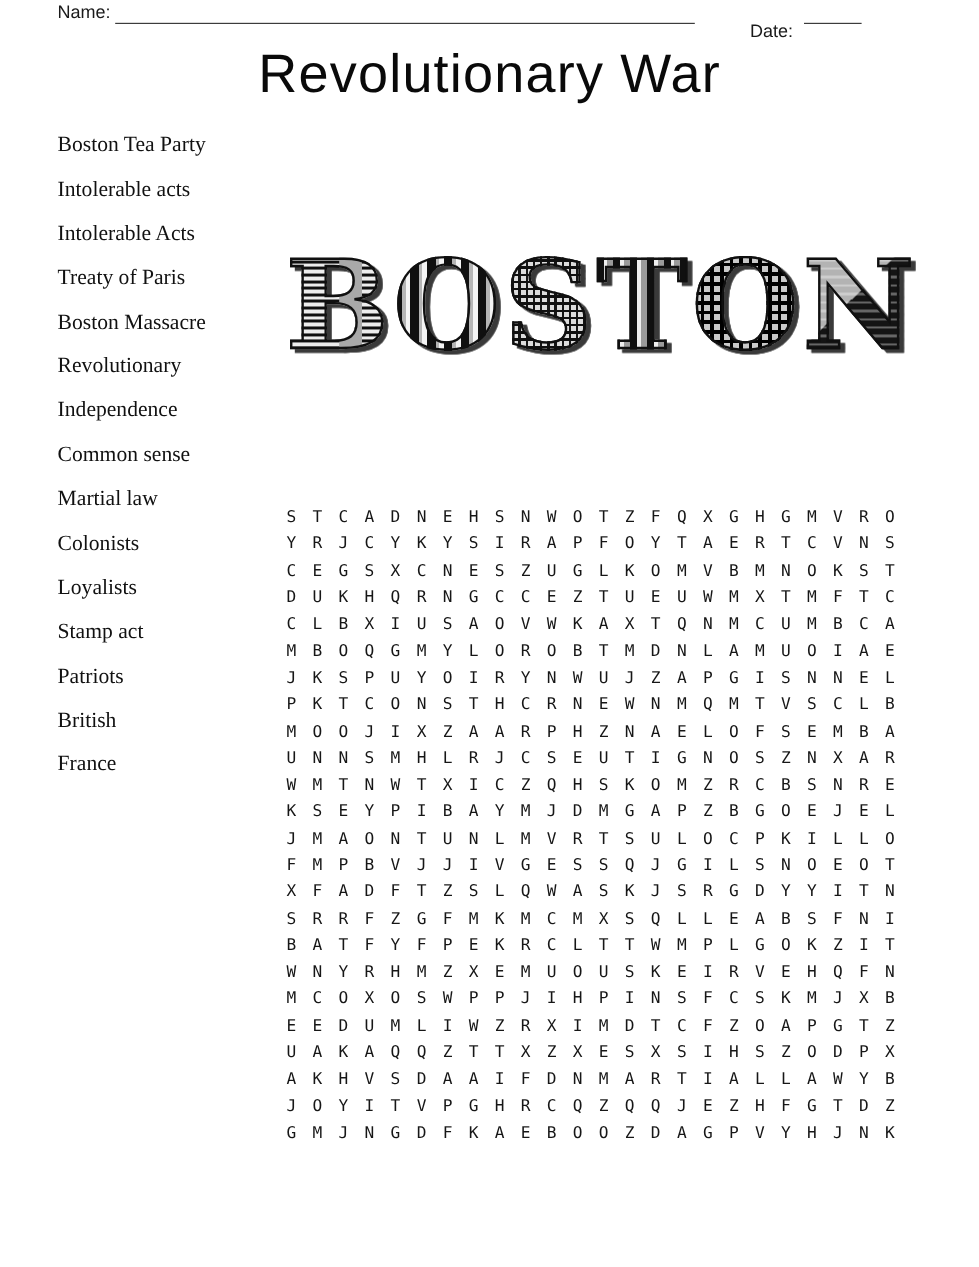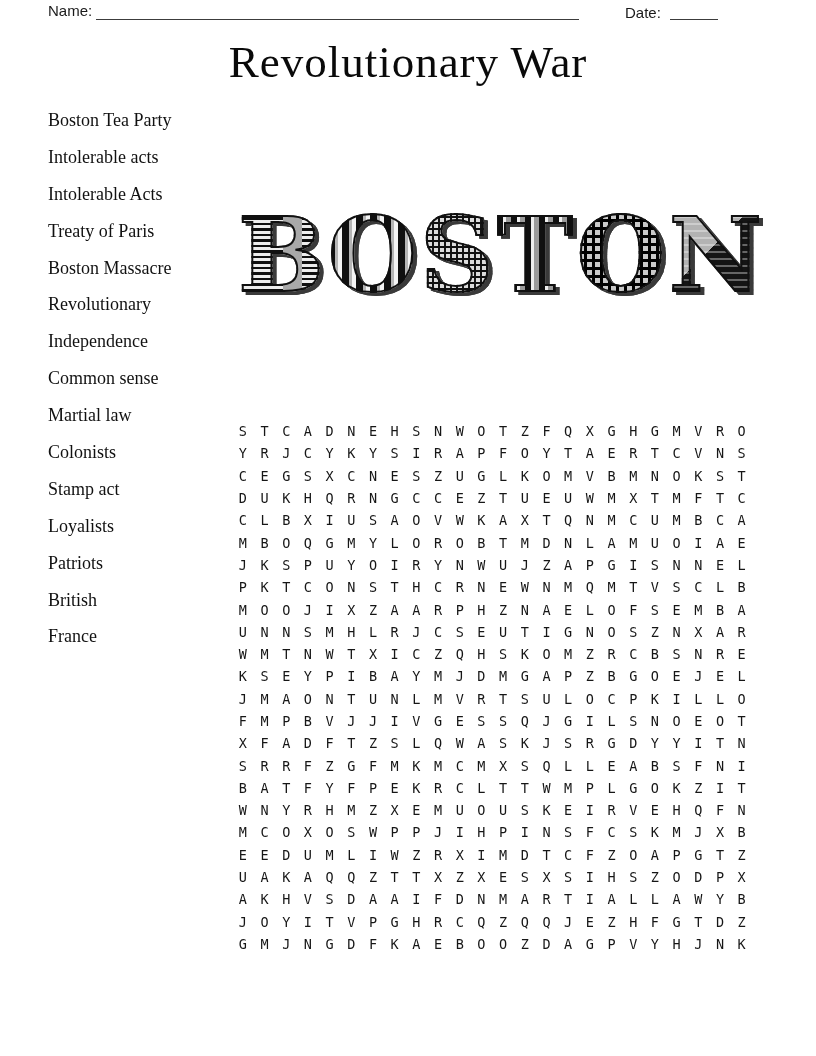--- a/index.html
+++ b/index.html
@@ -9,30 +9,30 @@
     width: 816px; height: 1056px;
     background: #ffffff;
     font-family: "Liberation Sans", sans-serif;
     color: #000;
     overflow: hidden;
   }
 
   
   .hdr-label { position: absolute; font-size: 15px; color: #1a1a1a; font-family: "Liberation Sans", sans-serif; }
   .name-label { left: 48px; top: 2px; }
-  .date-label { left: 625px; top: 4px; }
+  .date-label { left: 625px; top: 18px; }
   .write-line { position: absolute; border-bottom: 1.6px solid #3c3c3c; height: 18px; top: 2px; }
   .name-line { left: 96px; width: 483px; }
   .date-line { left: 670px; width: 48px; }
 
   
   .title {
     position: absolute; left: 0; top: 36px; width: 100%;
     text-align: center;
-    font-family: Liberation Serif, serif;
+    font-family: Liberation Sans, sans-serif;
     font-size: 45px; font-weight: 500; letter-spacing: 1px;
     color: #0a0a0a;
   }
 
   
   .word-list { position: absolute; left: 48px; top: 110px; }
   .word-item {
     height: 36.9px;
     font-family: Liberation Serif, serif;
     font-size: 18px; color: #111;
@@ -101,22 +101,22 @@
       <div class="word-item">Boston Tea Party</div>
       <div class="word-item">Intolerable acts</div>
       <div class="word-item">Intolerable Acts</div>
       <div class="word-item">Treaty of Paris</div>
       <div class="word-item">Boston Massacre</div>
       <div class="word-item">Revolutionary</div>
       <div class="word-item">Independence</div>
       <div class="word-item">Common sense</div>
       <div class="word-item">Martial law</div>
       <div class="word-item">Colonists</div>
+      <div class="word-item">Loyalists</div>
       <div class="word-item">Stamp act</div>
-      <div class="word-item">Loyalists</div>
       <div class="word-item">Patriots</div>
       <div class="word-item">British</div>
       <div class="word-item">France</div>
     </div>
 
   <div class="boston-art">
       <span class="art-letter art-letter-0">B</span>
       <span class="art-letter art-letter-1">O</span>
       <span class="art-letter art-letter-2">S</span>
       <span class="art-letter art-letter-3">T</span>

